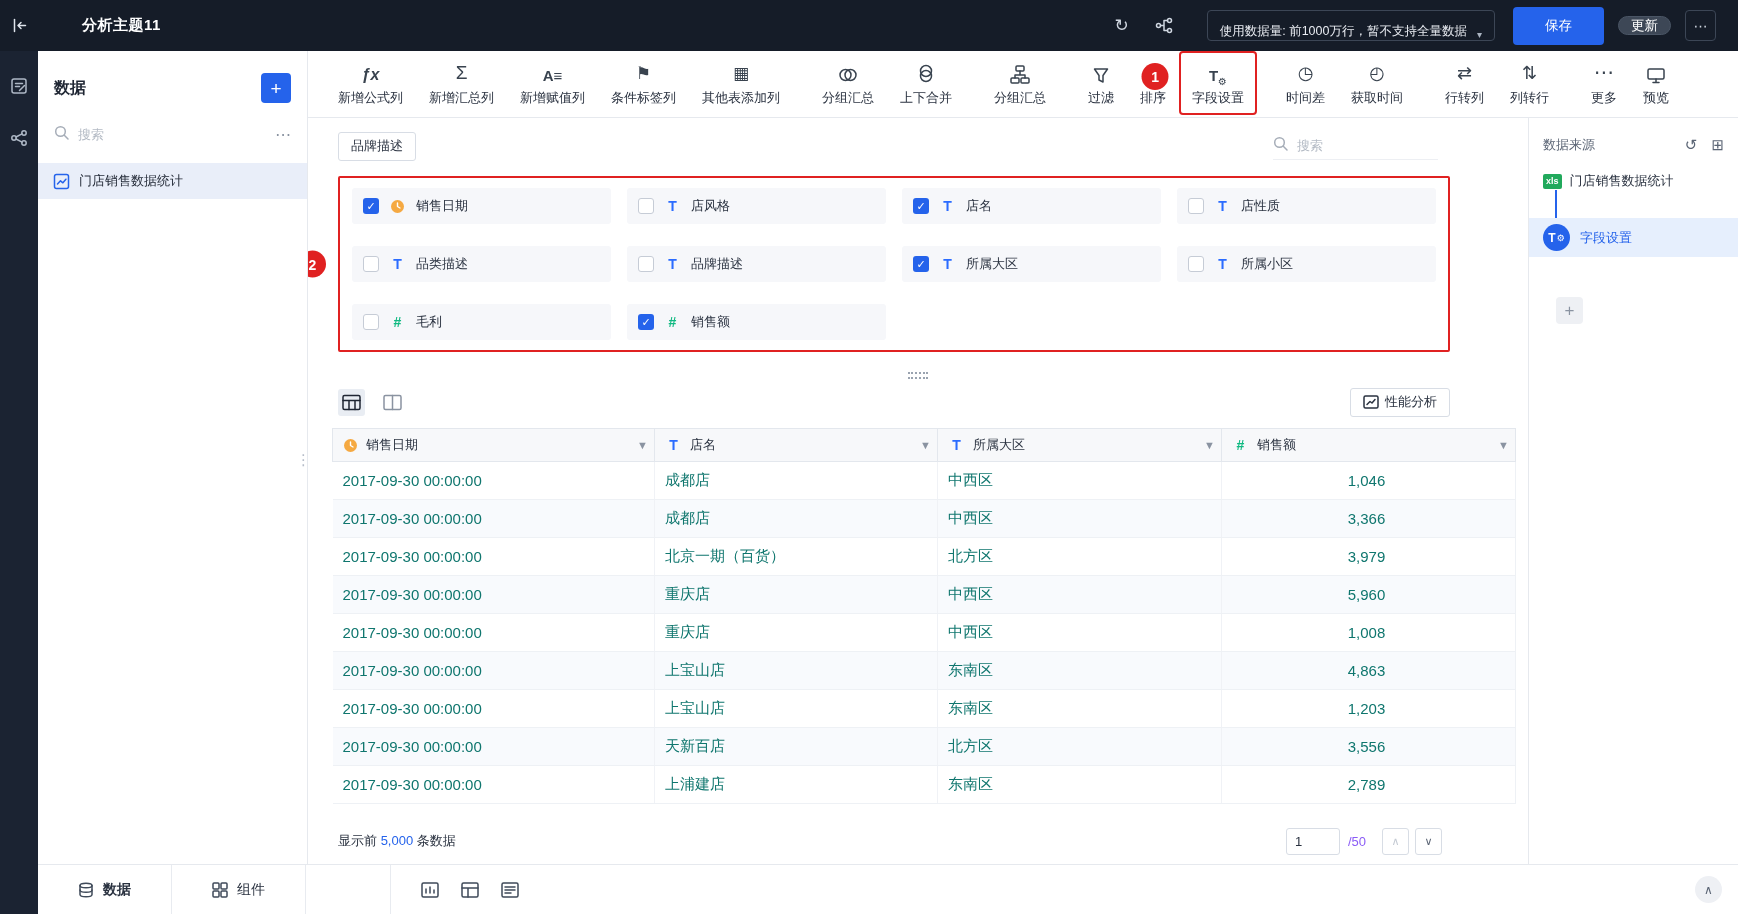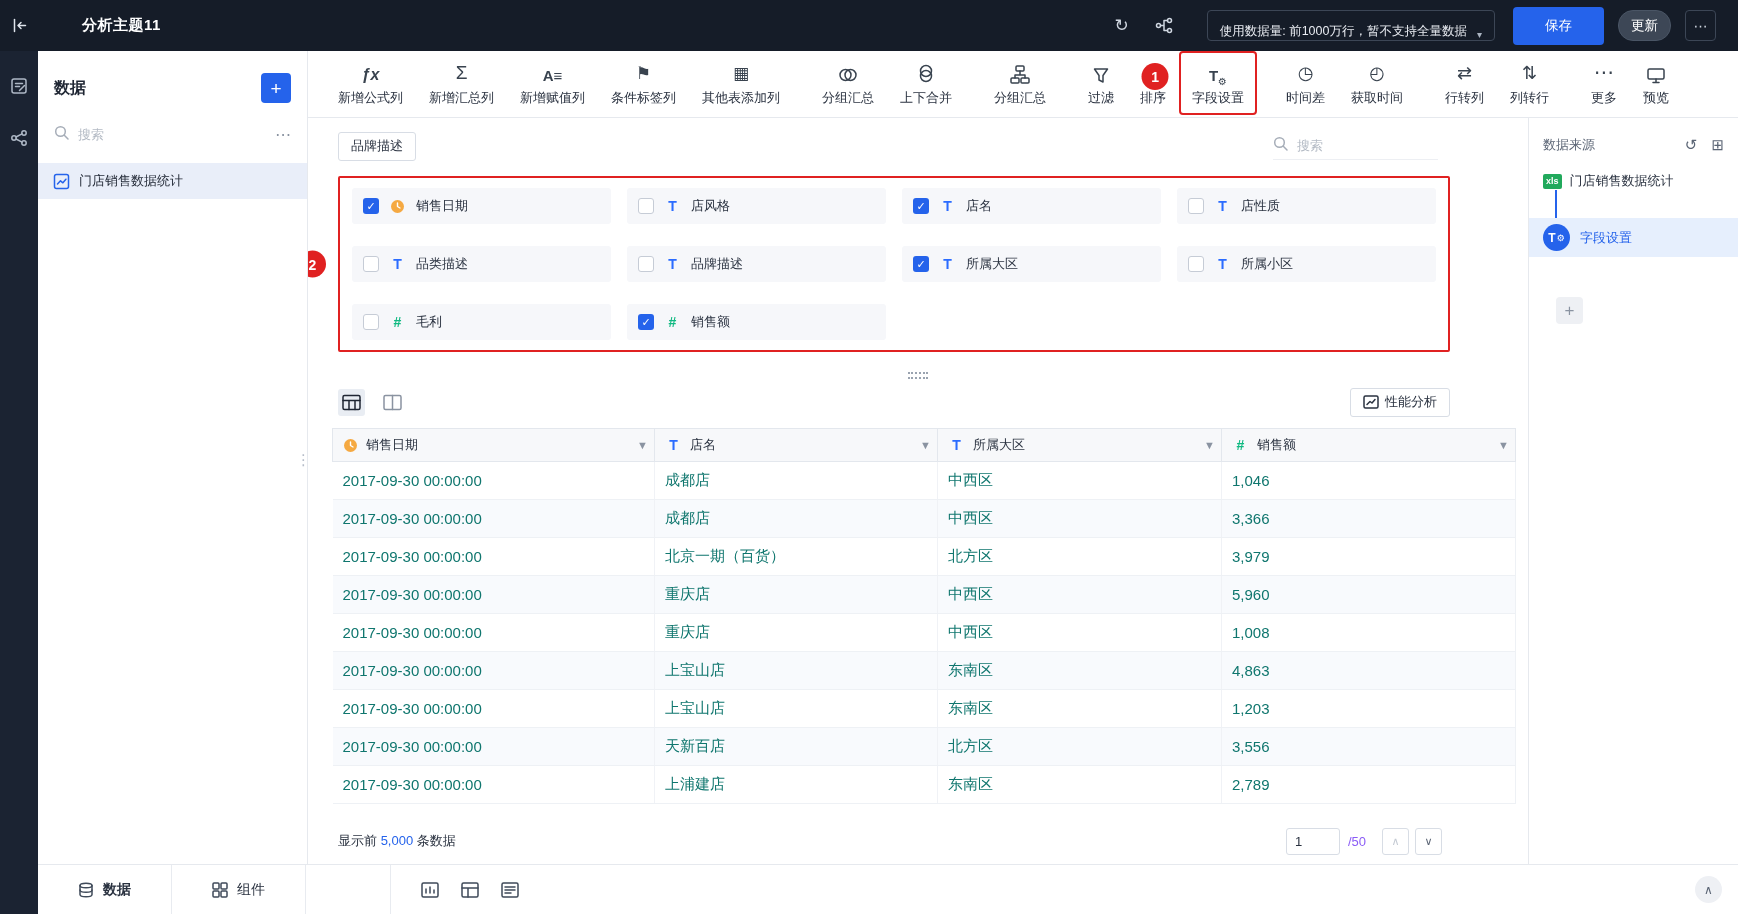--- a/index.html
+++ b/index.html
@@ -11,21 +11,21 @@
 
   
   .topbar{height:51px;flex:0 0 51px;background:#151c28;display:flex;align-items:center;color:#fff;padding-right:22px}
   .tb-exit{width:38px;display:flex;justify-content:center;color:#dfe4ec;cursor:pointer}
   .tb-title{font-size:15px;font-weight:700;margin-left:44px;letter-spacing:.5px}
   .tb-icon{color:#cfd6e0;margin-left:26px;font-size:17px;cursor:pointer;display:flex;align-items:center}
   .tb-dropdown{margin-left:34px;height:31px;border:1px solid #3c4656;border-radius:4px;display:flex;align-items:flex-end;
                padding:0 12px;font-size:12.5px;color:#e8ebf1;gap:10px;cursor:pointer;white-space:nowrap}
   .tb-dropdown .chev{font-size:10px;color:#aab3c0}
   .btn-save{margin-left:18px;height:38px;padding:0 32px;background:#2563eb;border:none;border-radius:4px;color:#fff;font-size:13.5px;cursor:pointer}
-  .btn-update{margin-left:14px;height:31px;padding:0 12px;background:#3d4756;border:1px solid #4a5565;border-radius:15px;color:#fff;font-size:13.5px;cursor:pointer}
+  .btn-update{margin-left:14px;height:19px;padding:0 12px;background:#3d4756;border:1px solid #4a5565;border-radius:15px;color:#fff;font-size:13.5px;cursor:pointer}
   .btn-more{margin-left:14px;width:31px;height:31px;background:transparent;border:1px solid #3c4656;border-radius:4px;color:#cfd6e0;font-size:14px;cursor:pointer}
 
   
   .body{flex:1;display:flex;min-height:0}
   .rail{width:38px;flex:0 0 38px;background:#1b2332;display:flex;flex-direction:column;align-items:center;padding-top:26px;gap:34px;color:#aeb8c6}
   .rail-icon{cursor:pointer;display:flex}
   .content-col{flex:1;display:flex;flex-direction:column;min-width:0}
   .content-row{flex:1;display:flex;min-height:0}
 
   
@@ -87,21 +87,21 @@
 
   
   .tbl-wrap{flex:1;overflow:hidden;margin:0 12px 0 24px}
   table.dt{width:100%;border-collapse:collapse;table-layout:fixed}
   .dt th{height:33px;background:#f7f8fa;border:1px solid #e3e7ed;font-weight:400;padding:0}
   .th-in{display:flex;align-items:center;gap:8px;padding:0 6px 0 10px;font-size:13px;color:#2a3240}
   .th-caret{margin-left:auto;color:#8a93a1;font-size:11px;cursor:pointer}
   .dt td{height:38px;padding:0 10px;font-size:15px;color:#0f766e;border-right:1px solid #f0f2f6;border-bottom:1px solid #eef1f5;white-space:nowrap;overflow:hidden}
   .dt td:last-child{border-right:1px solid #eef1f5}
   .dt tbody tr:nth-child(even) td{background:#f8fafd}
-  .dt td.num{text-align:left;padding-right:14px}
+  .dt td.num{text-align:center;padding-right:14px}
 
   .tbl-footer{height:46px;flex:0 0 46px;display:flex;align-items:center;padding:0 86px 0 30px;font-size:13px;color:#2a3240;margin-top:auto}
   .blue{color:#2563eb}
   .page-input{width:54px;height:27px;border:1px solid #d8dde5;border-radius:3px;padding:0 8px;font-size:13px;color:#2a3240;outline:none}
   .page-total{color:#8b5cf6;margin:0 10px 0 8px}
   .pg-btn{width:27px;height:27px;border:1px solid #d8dde5;border-radius:3px;background:#fff;color:#5b6575;font-size:11px;margin-left:6px;cursor:pointer}
   .pg-btn.disabled{color:#c4cad3}
 
   
   .rightpanel{width:210px;flex:0 0 210px;border-left:1px solid #e6e9ee;padding:18px 14px;display:flex;flex-direction:column}

